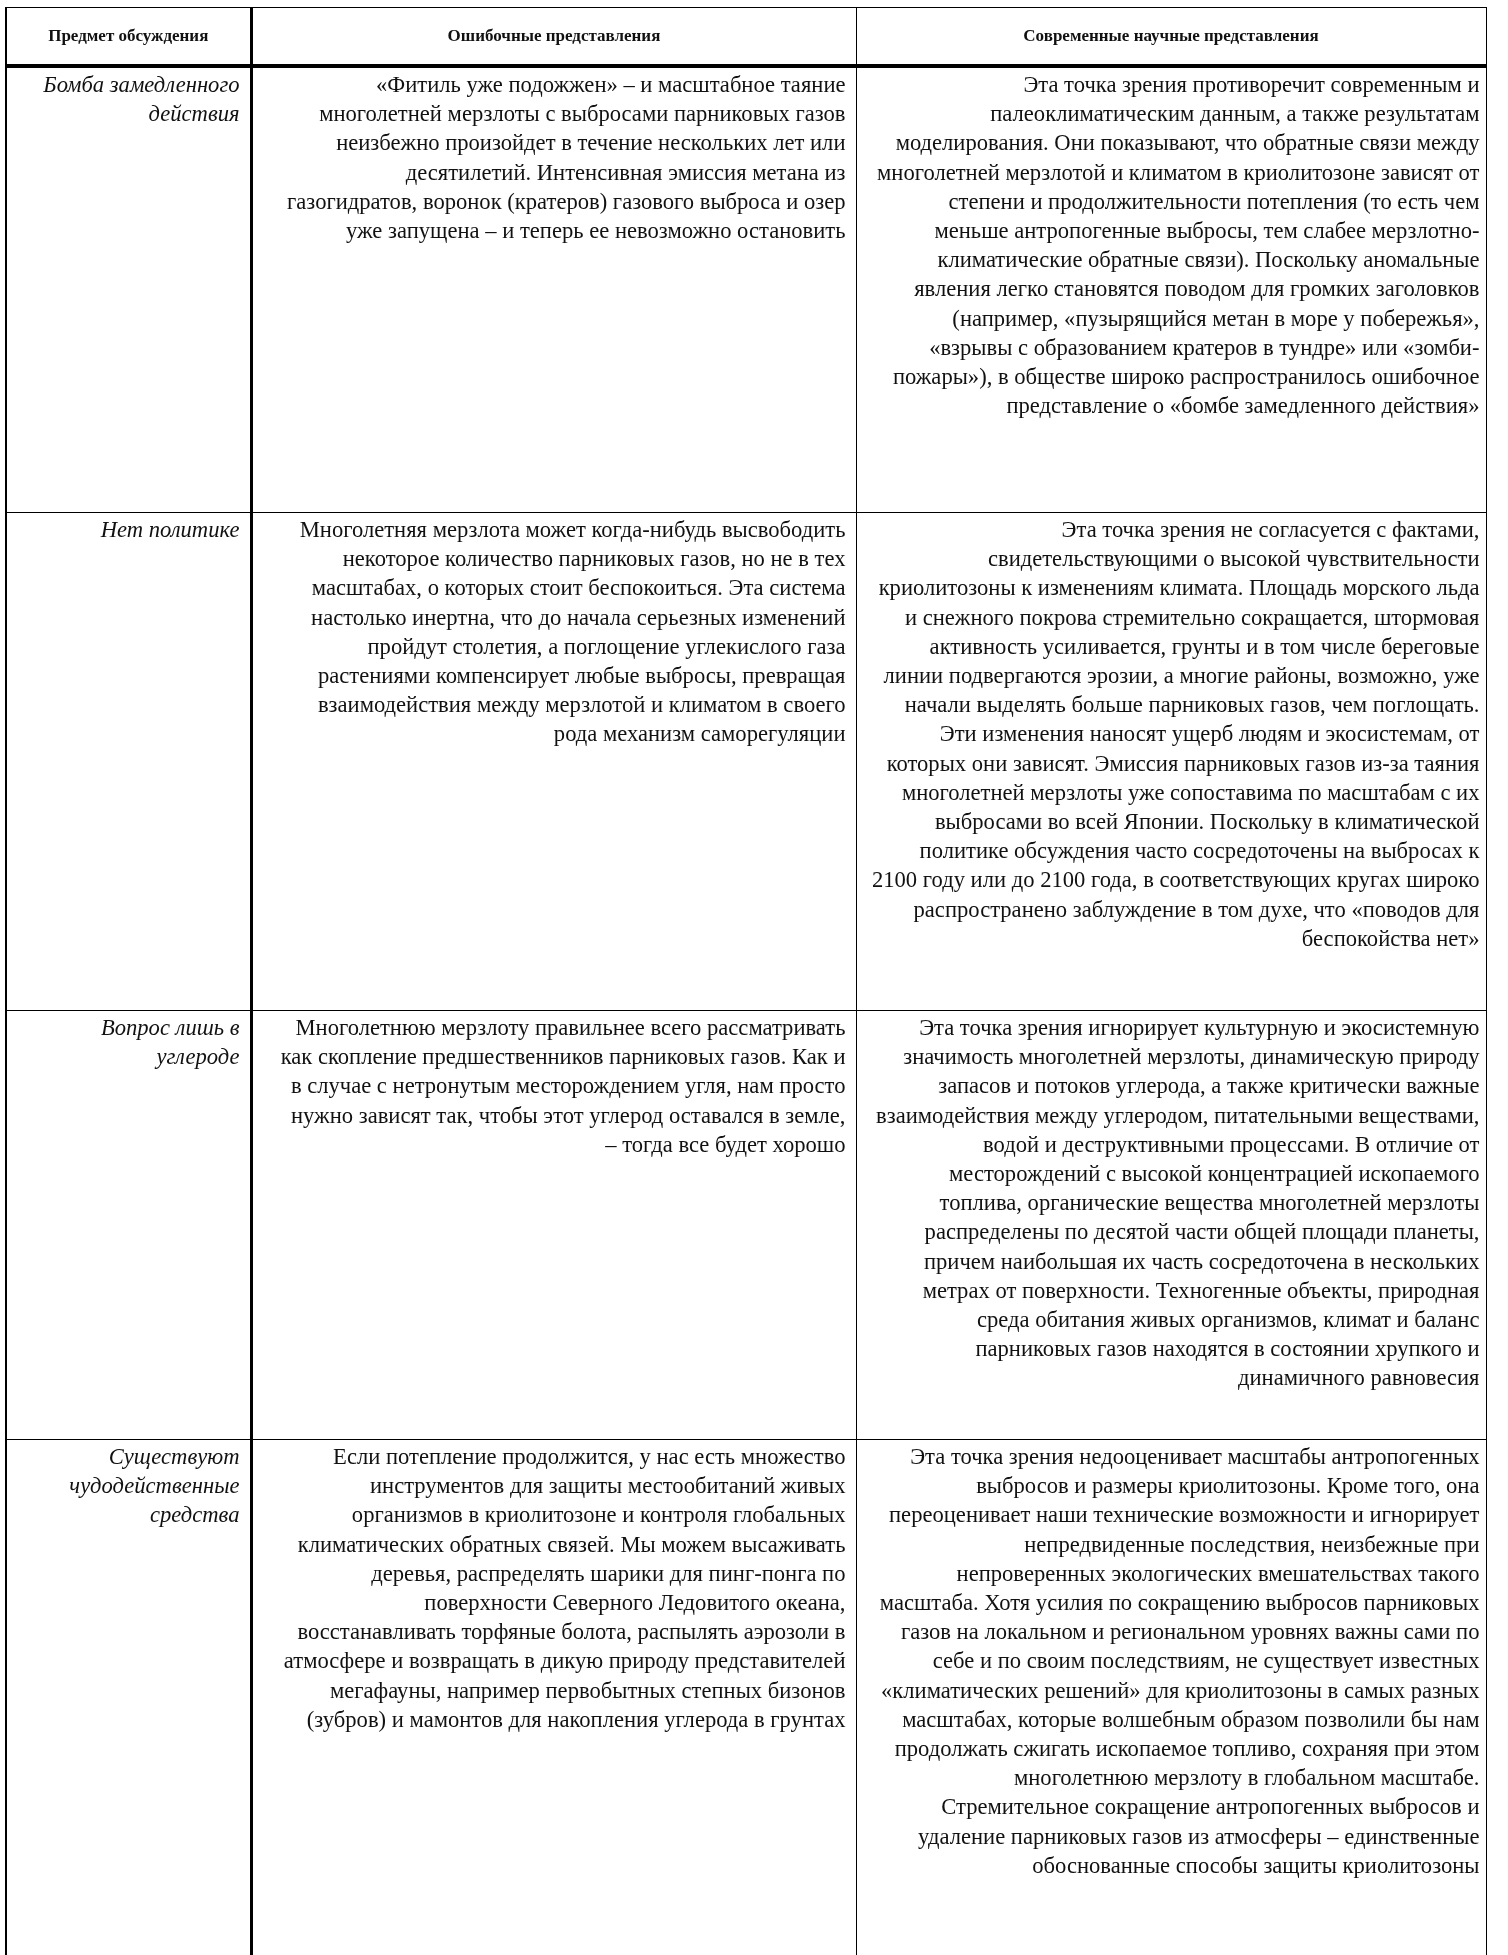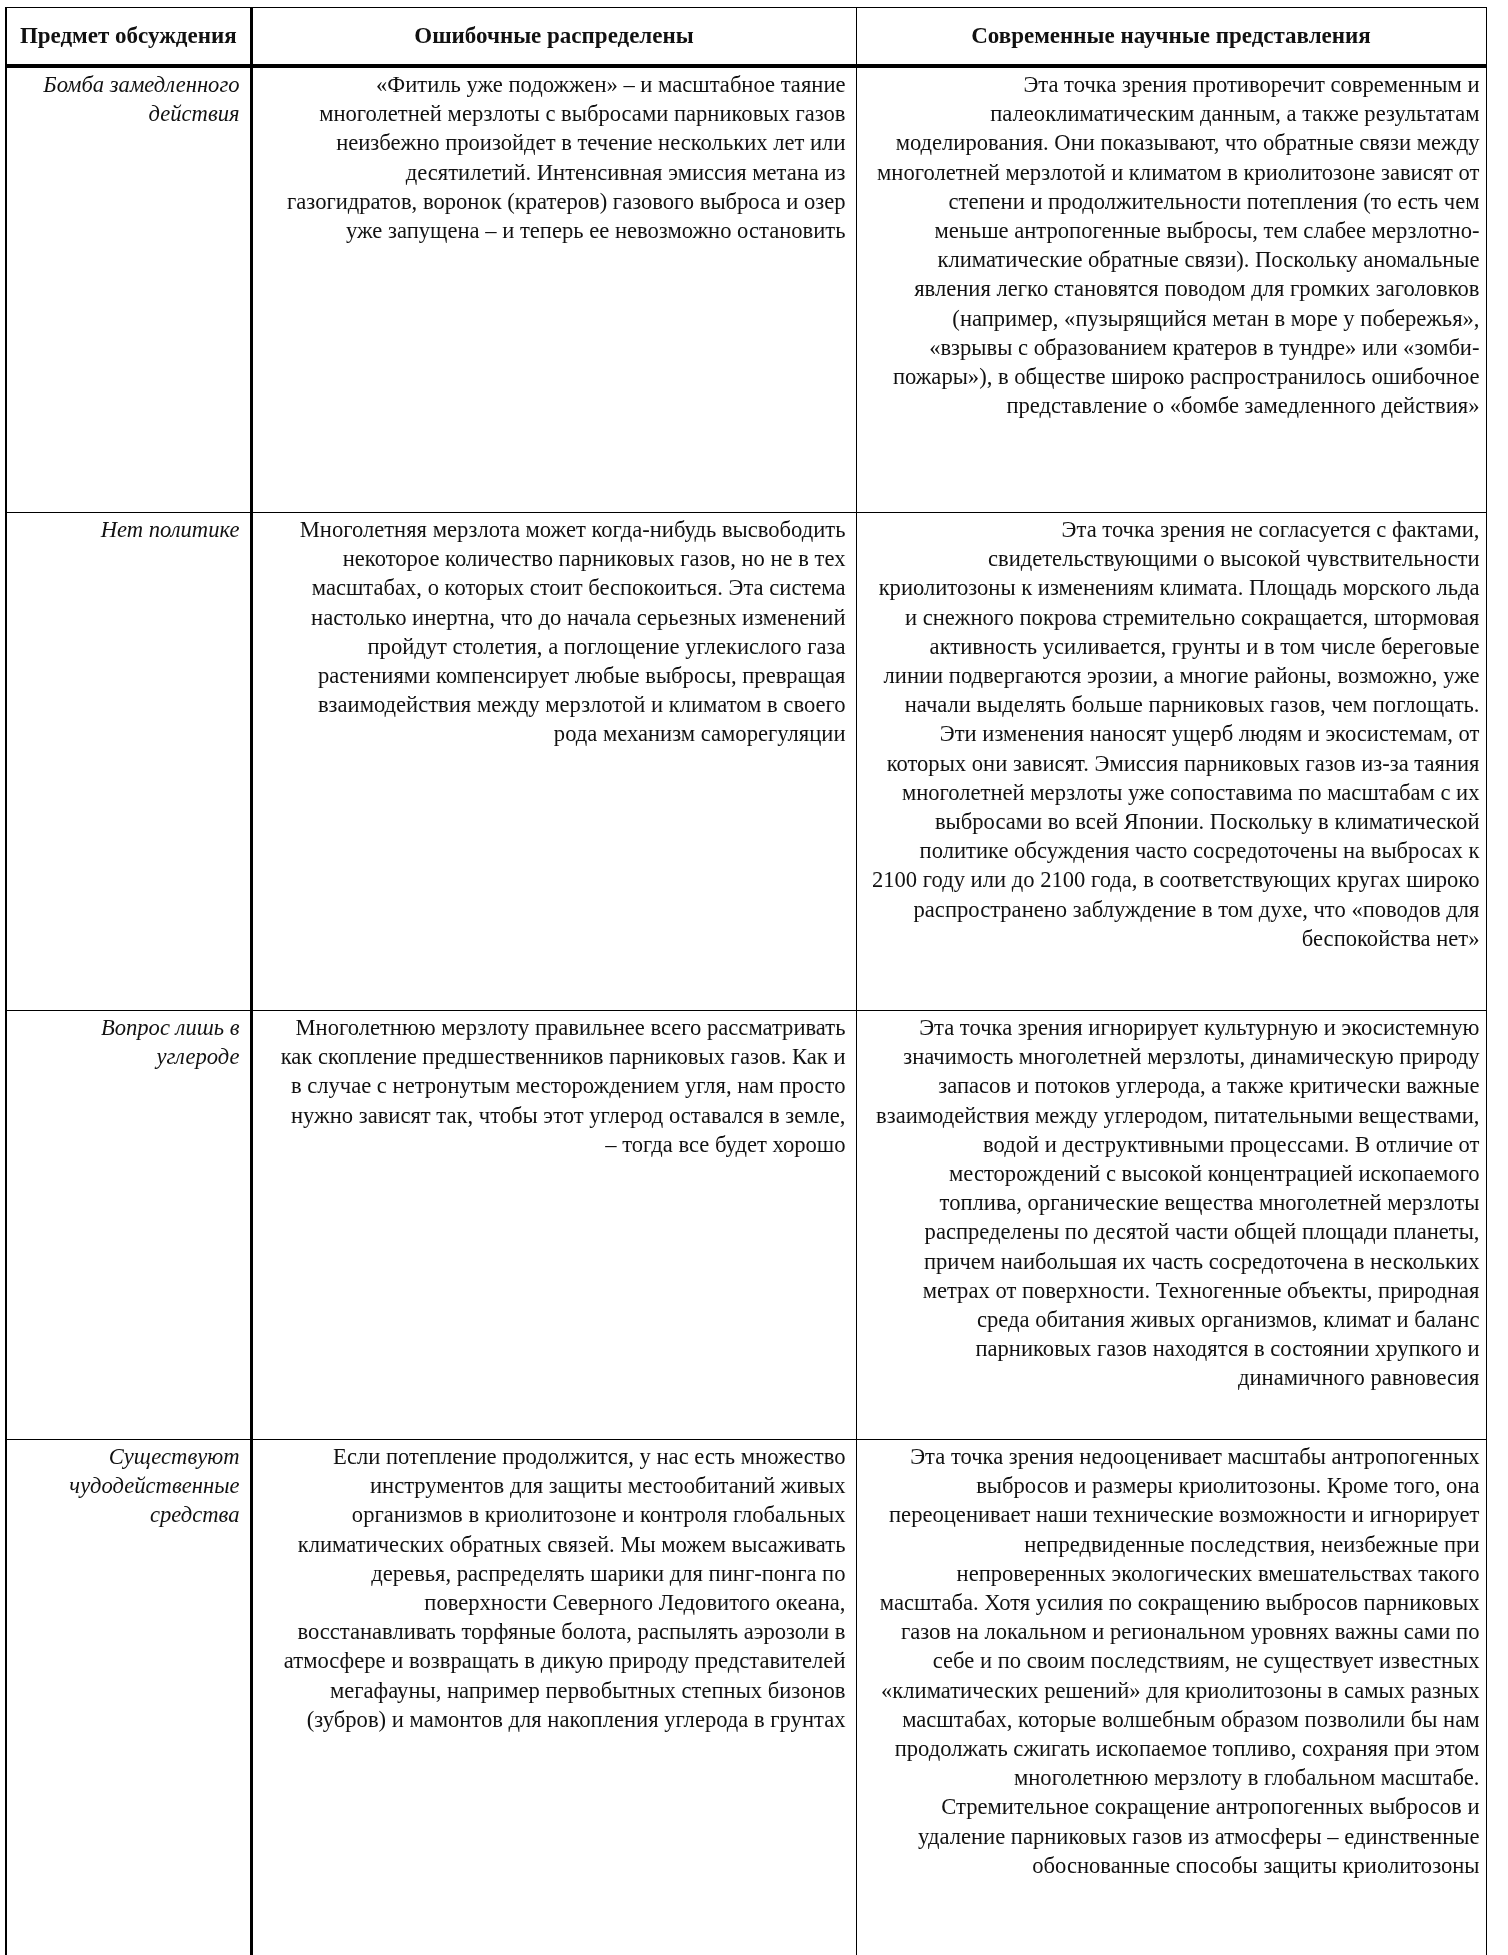--- a/index.html
+++ b/index.html
@@ -27,21 +27,21 @@
       font-weight: normal;
     }
     table.misc thead th {
       font-weight: bold;
       text-align: center;
       vertical-align: middle;
       height: 56px;
       padding: 0 6px;
       line-height: 24px;
       border-bottom: 4px solid #000;
-      font-size: 23px;
+      font-size: 17px;
     }
     table.misc th:first-child, table.misc td:first-child {
       border-left: 2px solid #000;
       border-right: 3.5px solid #000;
       font-style: italic;
     }
     table.misc thead th:first-child { font-style: normal; }
     table.misc td:nth-child(2) { padding-left: 24px; }
     table.misc td:nth-child(3) { padding-left: 14px; padding-right: 6px; }
     tr.r1 td { height: 442px; }
@@ -54,21 +54,21 @@
 
 <table class="misc">
   <colgroup>
     <col class="c1">
       <col class="c2">
       <col class="c3">
   </colgroup>
   <thead>
     <tr>
       <th>Предмет обсуждения</th>
-      <th>Ошибочные распределены</th>
+      <th>Ошибочные представления</th>
       <th>Современные научные представления</th>
     </tr>
   </thead>
   <tbody>
     <tr class="r1">
       <td>Бомба замедленного действия</td>
       <td>«Фитиль уже подожжен» – и масштабное таяние многолетней мерзлоты с выбросами парниковых газов неизбежно произойдет в течение нескольких лет или десятилетий. Интенсивная эмиссия метана из газогидратов, воронок (кратеров) газового выброса и озер уже запущена – и теперь ее невозможно остановить</td>
       <td>Эта точка зрения противоречит современным и палеоклиматическим данным, а также результатам моделирования. Они показывают, что обратные связи между многолетней мерзлотой и климатом в криолитозоне зависят от степени и продолжительности потепления (то есть чем меньше антропогенные выбросы, тем слабее мерзлотно-климатические обратные связи). Поскольку аномальные явления легко становятся поводом для громких заголовков (например, «пузырящийся метан в море у побережья», «взрывы с образованием кратеров в тундре» или «зомби-пожары»), в обществе широко распространилось ошибочное представление о «бомбе замедленного действия»</td>
     </tr>
     <tr class="r2">

